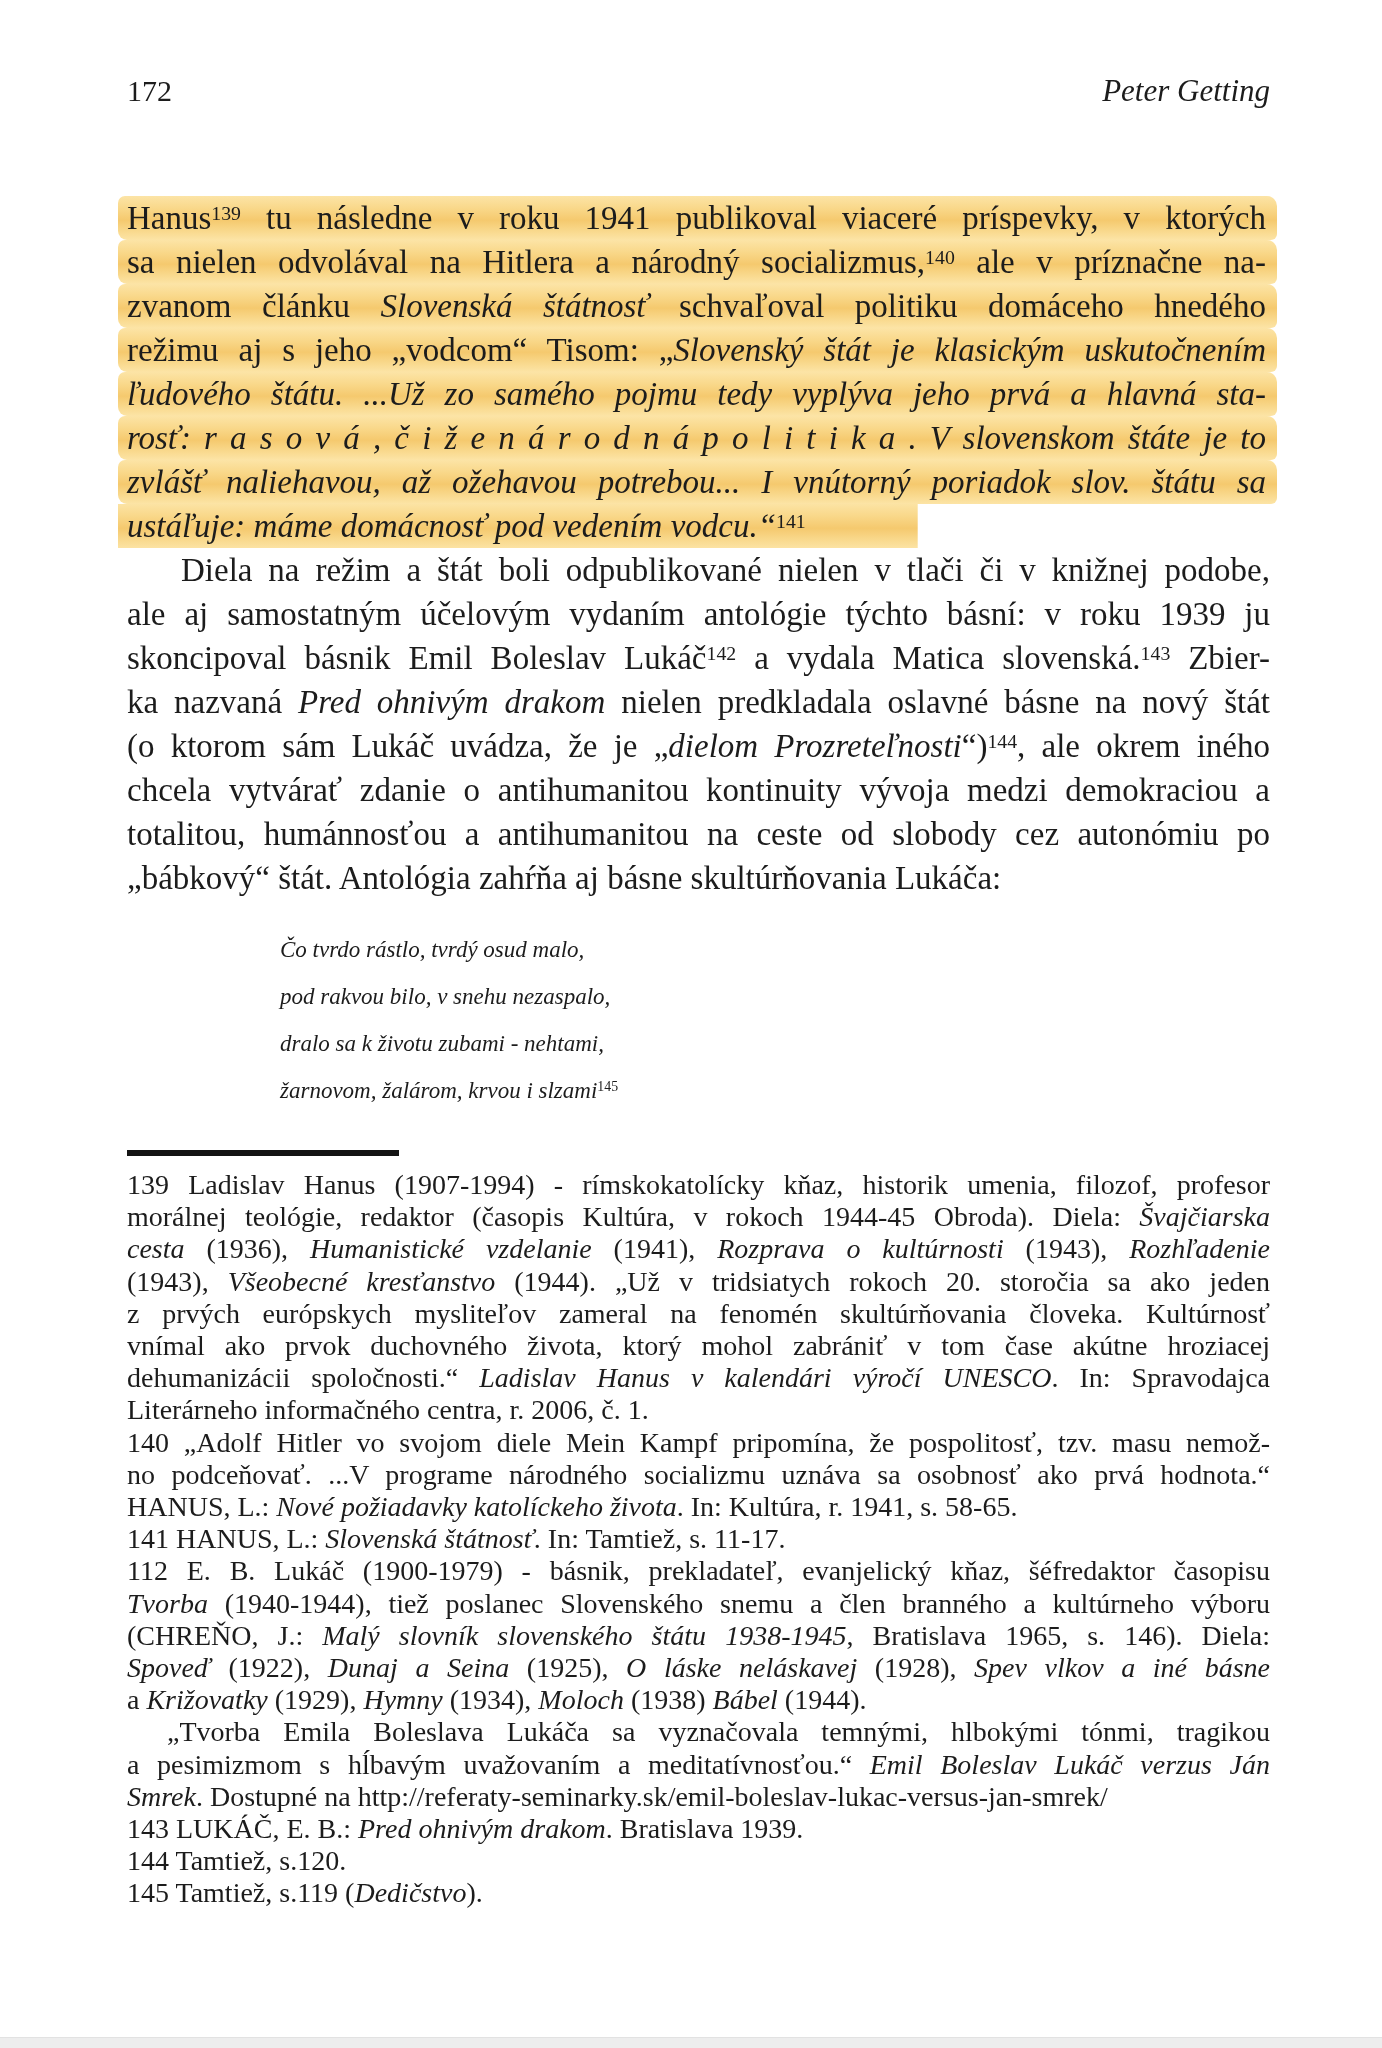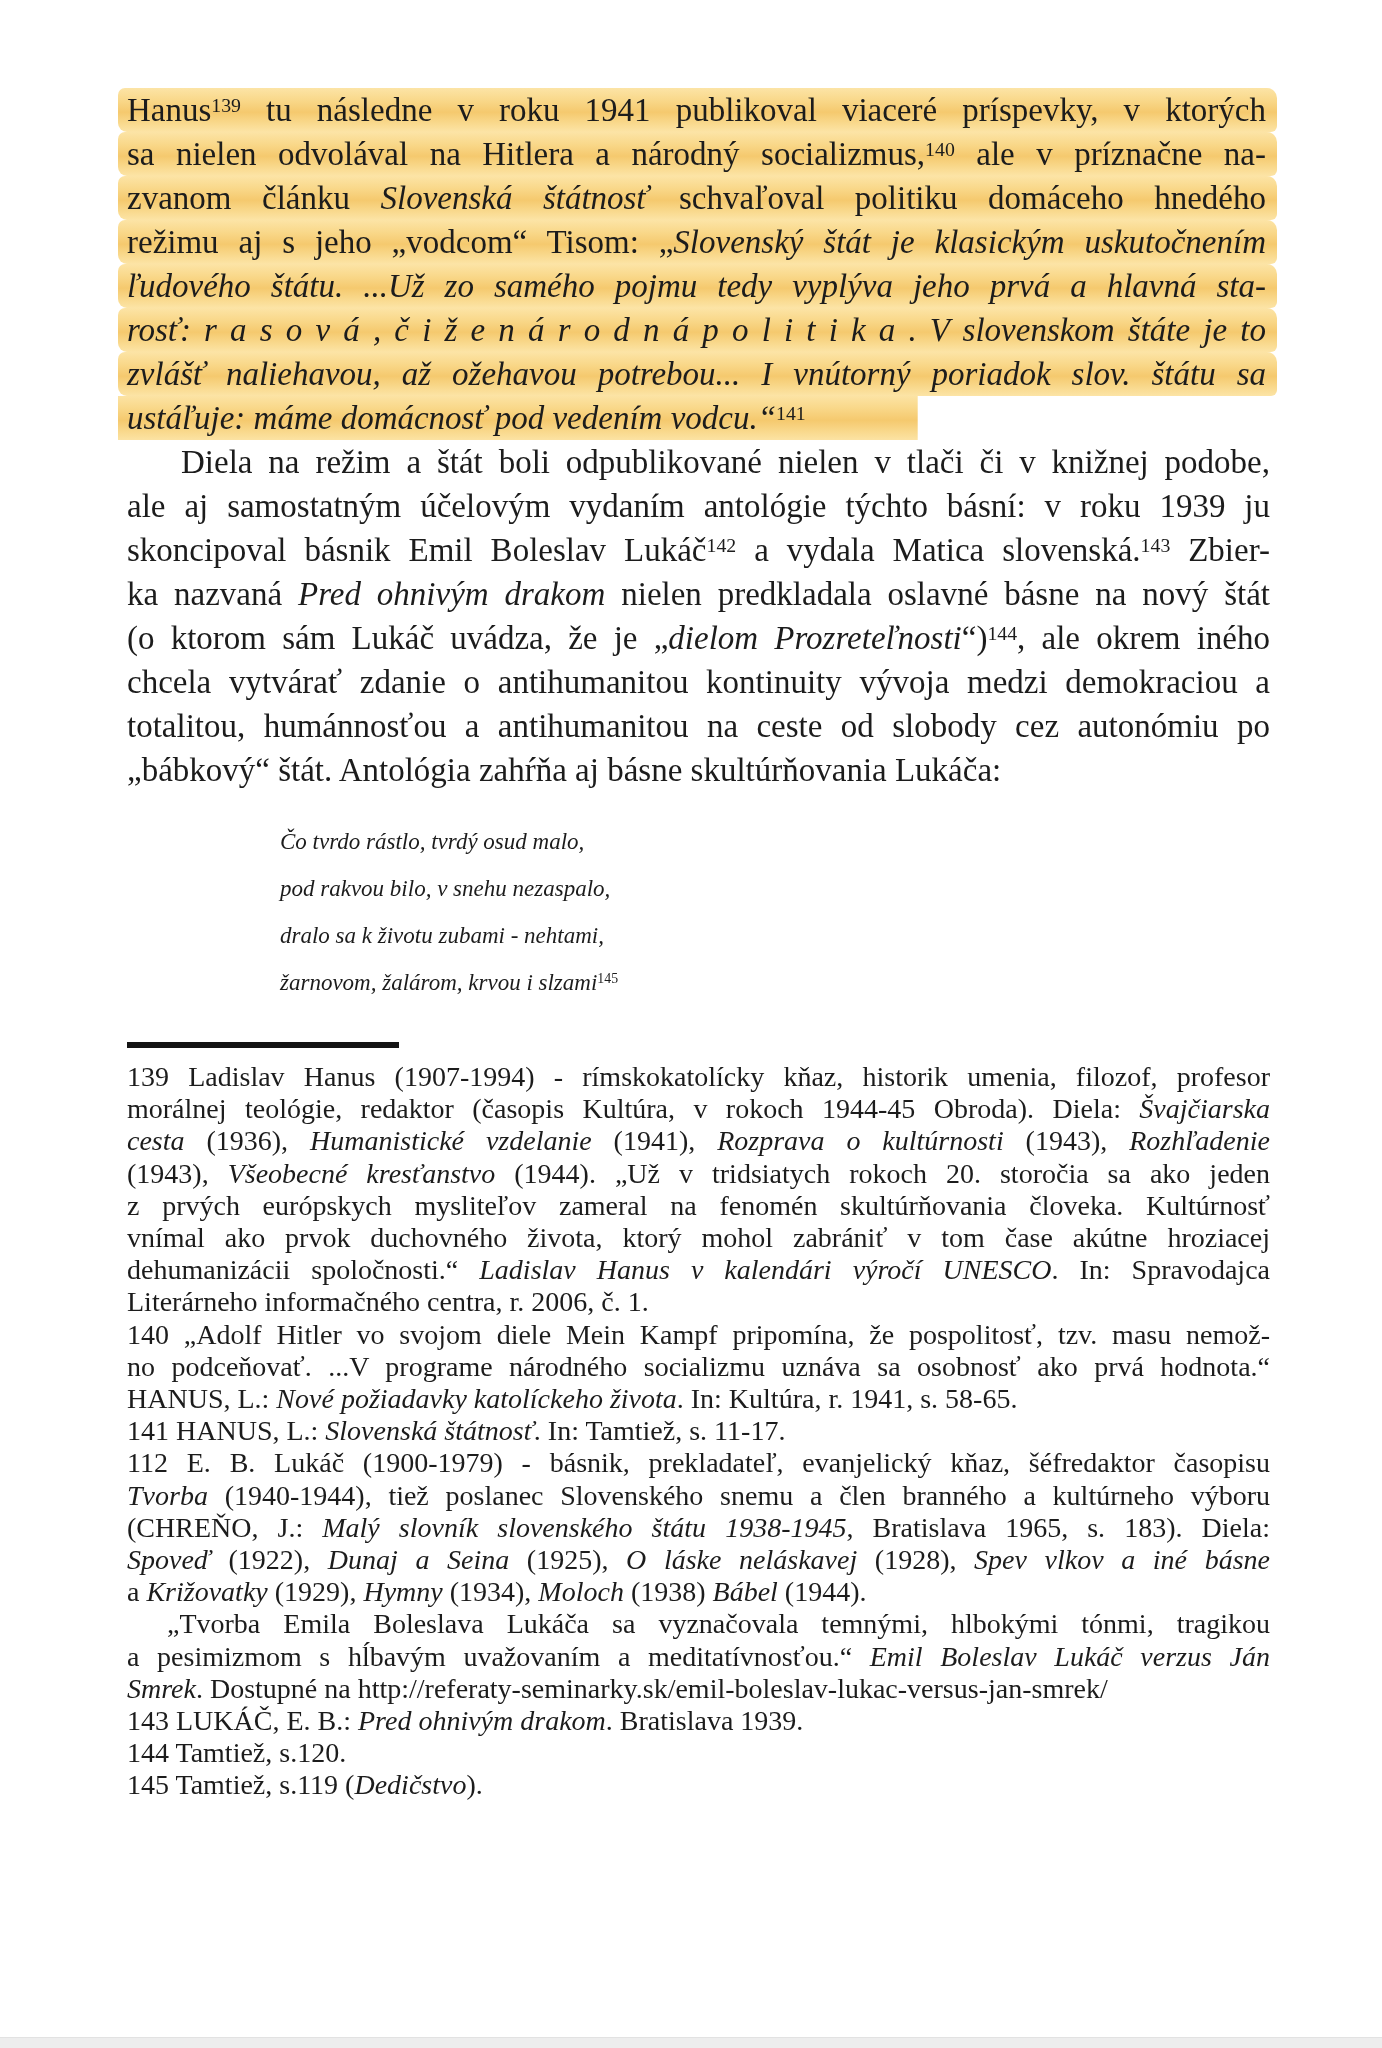--- a/index.html
+++ b/index.html
@@ -46,20 +46,24 @@
   .footnotes .line.ind { text-indent:40px; }
 
   .bottom-edge { position:absolute; left:0; bottom:0; width:100%; height:11px; background:var(--edge,#ededed); border-top:1px solid #e2e2e2; }
 </style>
 </head>
 <body>
 
 <div class="page" style="--page-bg: #ffffff; --ink: #1c1c1c; --hl-light: #fce4a6; --hl-mid: #f5c96e; --edge: #ededed;">
   <div class="content">
 
+    <div class="header">
+      <span>172</span>
+      <span class="author">Peter Getting</span>
+    </div>
 
     <div class="para para1">
         <div class="line hl-full"><span>Hanus</span><sup>139</sup><span> tu následne v roku 1941 publikoval viaceré príspevky, v ktorých</span></div>
         <div class="line hl-full"><span>sa nielen odvolával na Hitlera a národný socializmus,</span><sup>140</sup><span> ale v príznačne na-</span></div>
         <div class="line hl-full"><span>zvanom článku </span><span class="it">Slovenská štátnosť</span><span> schvaľoval politiku domáceho hnedého</span></div>
         <div class="line hl-full"><span>režimu aj s jeho „vodcom“ Tisom: „</span><span class="it">Slovenský štát je klasickým uskutočnením</span></div>
         <div class="line hl-full"><span class="it">ľudového štátu. ...Už zo samého pojmu tedy vyplýva jeho prvá a hlavná sta-</span></div>
         <div class="line hl-full"><span class="it">rosť: r a s o v á , č i ž e   n á r o d n á   p o l i t i k a .  V slovenskom štáte je to</span></div>
         <div class="line hl-full"><span class="it">zvlášť naliehavou, až ožehavou potrebou... I vnútorný poriadok slov. štátu sa</span></div>
         <div class="line last hl-part"><span class="it">ustáľuje: máme domácnosť pod vedením vodcu.“</span><sup>141</sup></div>
@@ -100,21 +104,21 @@
           <div class="line"><span>140 „Adolf Hitler vo svojom diele Mein Kampf pripomína, že pospolitosť, tzv. masu nemož-</span></div>
           <div class="line"><span>no podceňovať. ...V programe národného socializmu uznáva sa osobnosť ako prvá hodnota.“</span></div>
           <div class="line last"><span>HANUS, L.: </span><span class="it">Nové požiadavky katolíckeho života</span><span>. In: Kultúra, r. 1941, s. 58-65.</span></div>
         </div>
       <div>
           <div class="line last"><span>141 HANUS, L.: </span><span class="it">Slovenská štátnosť</span><span>. In: Tamtiež, s. 11-17.</span></div>
         </div>
       <div>
           <div class="line"><span>112 E. B. Lukáč (1900-1979) - básnik, prekladateľ, evanjelický kňaz, šéfredaktor časopisu</span></div>
           <div class="line"><span class="it">Tvorba</span><span> (1940-1944), tiež poslanec Slovenského snemu a člen branného a kultúrneho výboru</span></div>
-          <div class="line"><span>(CHREŇO, J.: </span><span class="it">Malý slovník slovenského štátu 1938-1945</span><span>, Bratislava 1965, s. 183). Diela:</span></div>
+          <div class="line"><span>(CHREŇO, J.: </span><span class="it">Malý slovník slovenského štátu 1938-1945</span><span>, Bratislava 1965, s. 146). Diela:</span></div>
           <div class="line"><span class="it">Spoveď</span><span> (1922), </span><span class="it">Dunaj a Seina</span><span> (1925), </span><span class="it">O láske neláskavej</span><span> (1928), </span><span class="it">Spev vlkov a iné básne</span></div>
           <div class="line last"><span>a </span><span class="it">Križovatky</span><span> (1929), </span><span class="it">Hymny</span><span> (1934), </span><span class="it">Moloch</span><span> (1938) </span><span class="it">Bábel</span><span> (1944).</span></div>
           <div class="line ind"><span>„Tvorba Emila Boleslava Lukáča sa vyznačovala temnými, hlbokými tónmi, tragikou</span></div>
           <div class="line"><span>a pesimizmom s hĺbavým uvažovaním a meditatívnosťou.“ </span><span class="it">Emil Boleslav Lukáč verzus Ján</span></div>
           <div class="line last"><span class="it">Smrek</span><span>. Dostupné na http://referaty-seminarky.sk/emil-boleslav-lukac-versus-jan-smrek/</span></div>
         </div>
       <div>
           <div class="line last"><span>143 LUKÁČ, E. B.: </span><span class="it">Pred ohnivým drakom</span><span>. Bratislava 1939.</span></div>
         </div>
       <div>

